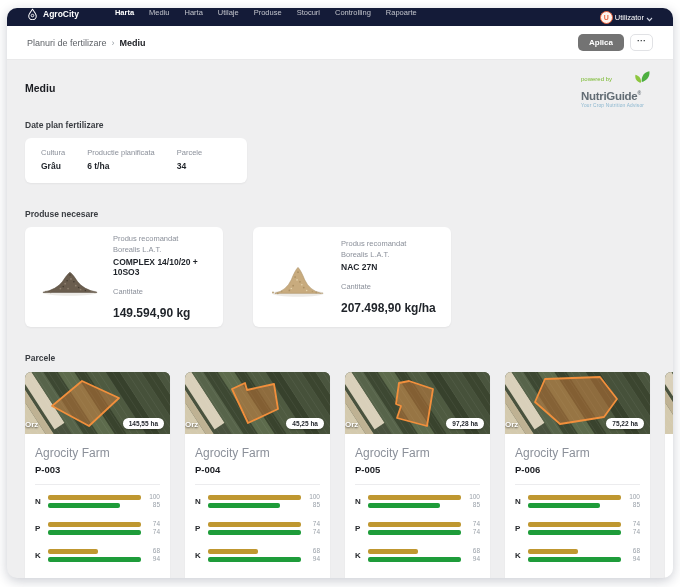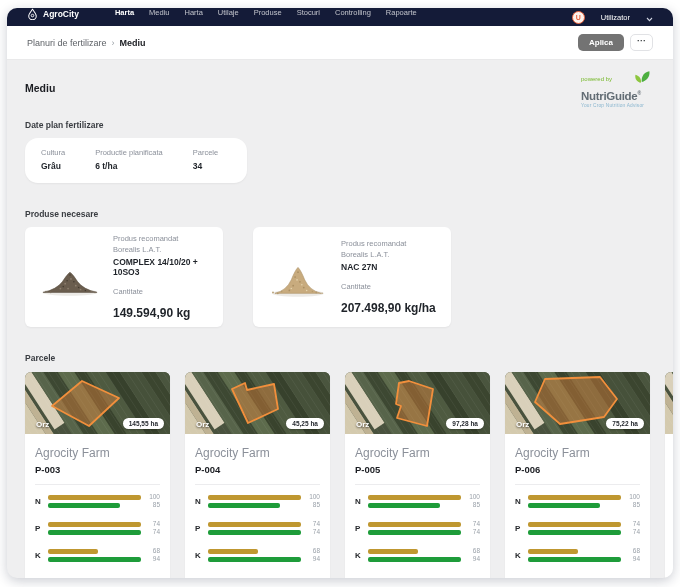--- a/index.html
+++ b/index.html
@@ -9,21 +9,21 @@
             border-radius:10px; overflow:hidden; background:#efeff0;
             box-shadow:0 3px 12px rgba(20,26,54,.22); }
 
   
   .navbar { height:18px; background:#141b38; display:flex; align-items:flex-start; padding:0 20px; }
   .brand { display:flex; align-items:center; gap:5px; color:#fff; font-size:8.5px; font-weight:bold; cursor:pointer; }
   .brand-icon { display:flex; }
   .nav-items { display:flex; gap:15px; margin-left:36px; }
   .nav-item { font-size:7.5px; color:rgba(255,255,255,.72); cursor:pointer; white-space:nowrap; }
   .nav-item.active { color:#fff; font-weight:bold; }
-  .user-chip { margin-left:auto; display:flex; align-items:center; gap:16px; cursor:pointer; }
+  .user-chip { margin-left:auto; display:flex; align-items:center; gap:2px; cursor:pointer; }
   .avatar { width:13px; height:13px; border-radius:50%; background:#fdf2ec; border:1px solid #e8633e;
             color:#e8633e; font-size:7px; font-weight:bold; display:flex; align-items:center; justify-content:center; }
   .user-label { color:#fff; font-size:7.5px; }
 
   
   .subheader { height:34px; background:#fff; display:flex; align-items:center; padding:0 20px;
                border-bottom:1px solid #e9e9ea; }
   .crumb-parent { font-size:9px; color:#5f6368; cursor:pointer; }
   .crumb-sep { font-size:9px; color:#9aa0a6; margin:0 5px; }
   .crumb-current { font-size:9px; color:#1b1d22; font-weight:bold; }
@@ -40,43 +40,43 @@
 
   
   .nutriguide { position:absolute; top:10px; right:22px; width:70px; }
   .ng-top { display:flex; align-items:flex-start; justify-content:space-between; }
   .ng-powered { font-size:6px; color:#76b82a; margin-top:6px; }
   .ng-name { font-size:11.5px; font-weight:600; color:#626c74; letter-spacing:-.3px; line-height:1.05; }
   .ng-reg { font-size:5px; vertical-align:super; color:#626c74; }
   .ng-tagline { font-size:4.8px; color:#8ab6cf; letter-spacing:.2px; margin-top:1px; }
 
   
-  .plan-card { margin-top:8px; width:222px; background:#fff; border-radius:13px; padding:10px 16px 12px;
-               display:flex; gap:30px; box-shadow:0 1px 2px rgba(0,0,0,.05); }
+  .plan-card { margin-top:8px; width:222px; background:#fff; border-radius:6px; padding:10px 16px 12px;
+               display:flex; gap:22px; box-shadow:0 1px 2px rgba(0,0,0,.05); }
   .plan-label { font-size:7.5px; color:#8b909a; }
   .plan-value { font-size:8.5px; font-weight:bold; color:#1f2329; margin-top:4px; }
 
   
   .product-row { display:flex; gap:30px; margin-top:8px; }
   .product-card { width:198px; height:100px; background:#fff; border-radius:6px; padding:10px 12px;
                   display:flex; gap:10px; align-items:center; box-shadow:0 1px 2px rgba(0,0,0,.05); cursor:pointer; }
   .product-img { width:66px; flex:0 0 66px; display:flex; align-items:center; justify-content:center; }
   .product-text { flex:1; }
   .p-line { font-size:7.5px; color:#8b909a; line-height:1.35; }
   .p-name { font-size:8.5px; font-weight:bold; color:#1f2329; margin-top:2px; }
   .p-qty-label { font-size:7.5px; color:#8b909a; margin-top:10px; }
   .p-qty { font-size:12px; font-weight:bold; color:#1f2329; margin-top:10px; }
 
   
   .parcel-row { display:flex; gap:15px; margin-top:9px; }
   .parcel-card { width:145px; flex:0 0 145px; background:#fff; border-radius:6px; overflow:hidden;
                  box-shadow:0 1px 2px rgba(0,0,0,.05); height:215px; cursor:pointer; }
   .parcel-map { position:relative; height:62px; }
   .parcel-map svg { position:absolute; inset:0; width:100%; height:100%; display:block; }
-  .crop-label { position:absolute; left:11px; bottom:5px; color:#fff; font-size:8px; font-weight:bold;
+  .crop-label { position:absolute; left:0; bottom:5px; color:#fff; font-size:8px; font-weight:bold;
                 text-shadow:0 1px 2px rgba(0,0,0,.65); }
   .area-badge { position:absolute; right:6px; bottom:5px; background:#fff; border-radius:8px;
                 padding:2px 6px; font-size:6.5px; font-weight:bold; color:#1f2329;
                 box-shadow:0 1px 2px rgba(0,0,0,.25); }
   .parcel-body { padding:12px 10px 0; }
   .farm-name { font-size:12px; color:#8b909a; }
   .parcel-id { font-size:9.5px; font-weight:bold; color:#1b1d22; margin-top:4px; }
   .parcel-divider { border-top:1px solid #ececee; margin:9px 10px 0; }
   .nutrients { padding:8px 10px 6px; }
   .nutrient-row { display:flex; align-items:center; margin-bottom:10px; }

